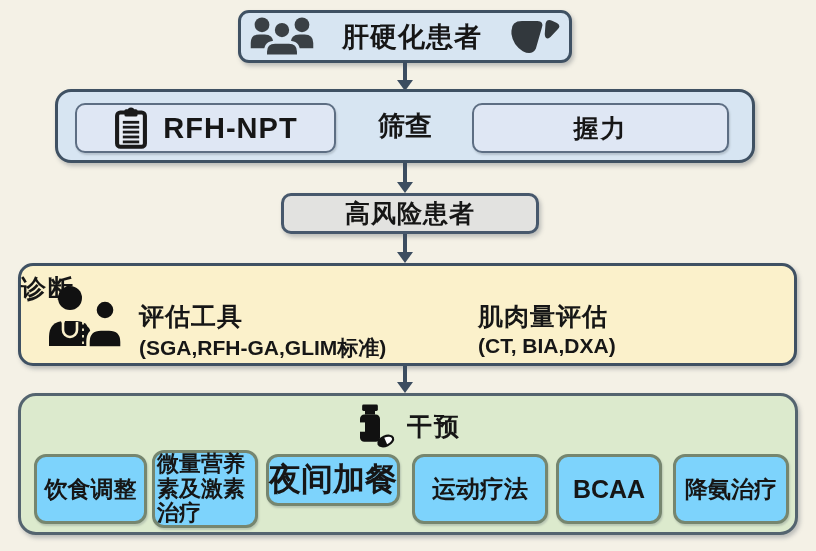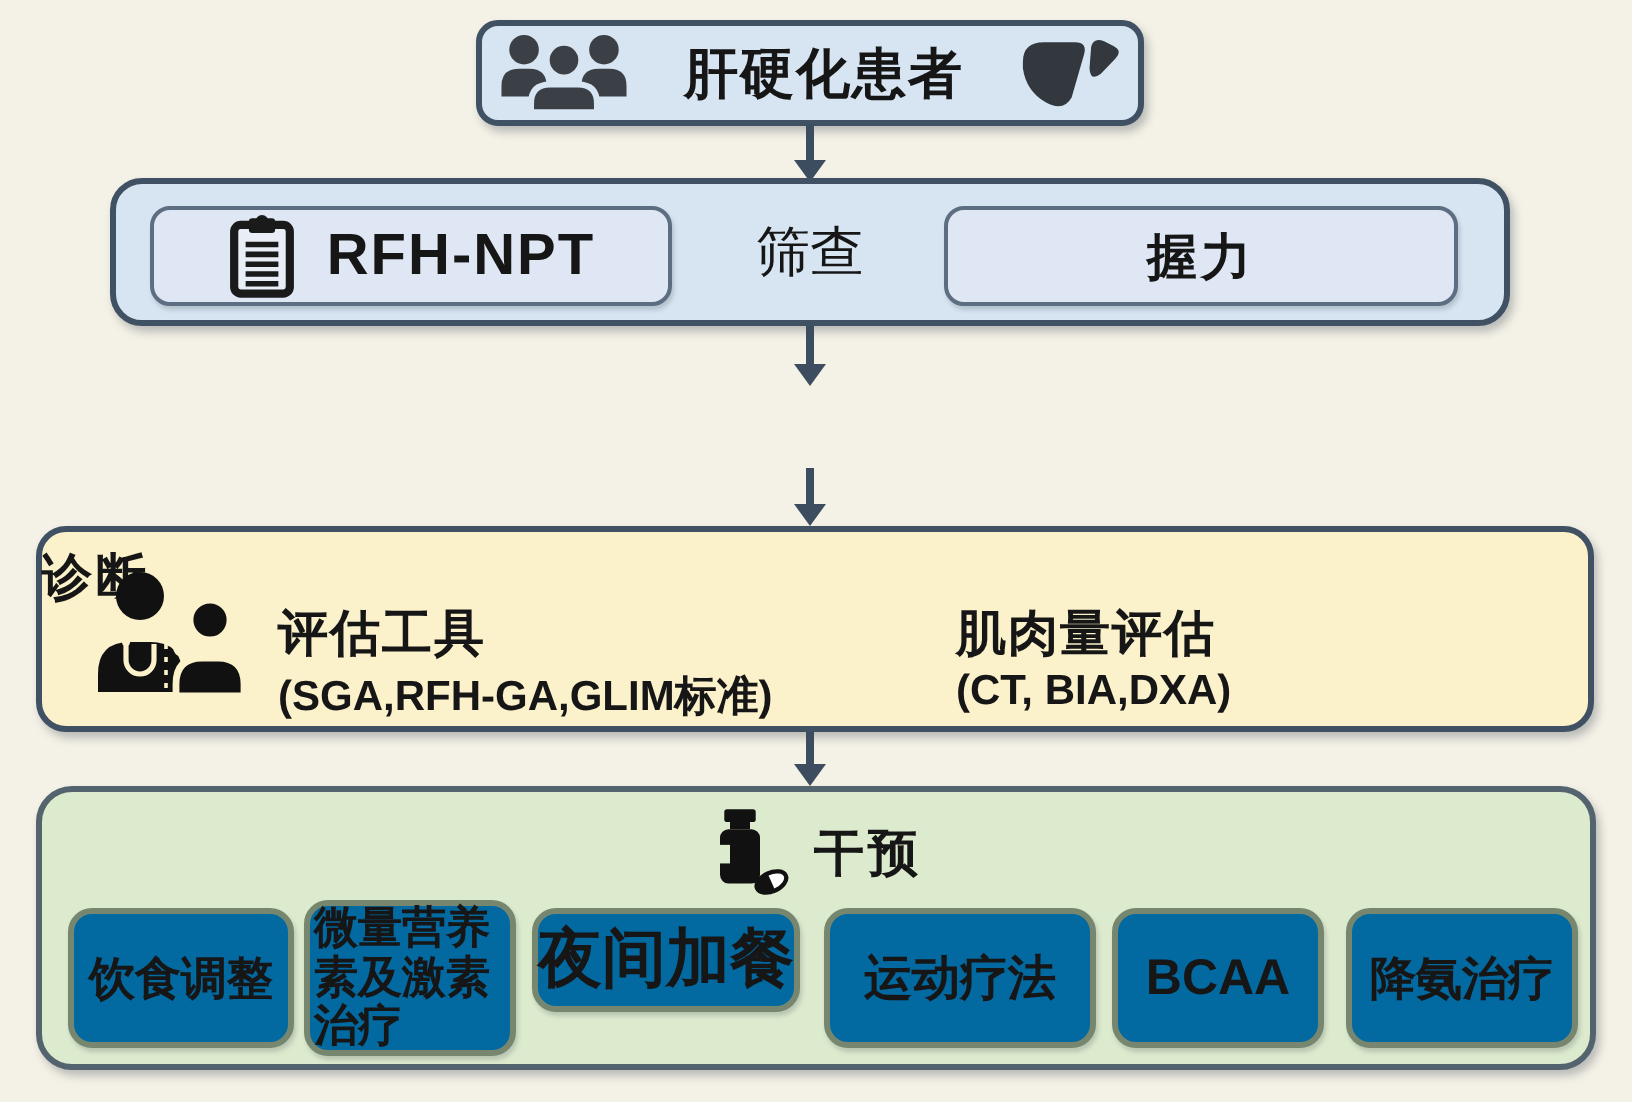--- a/index.html
+++ b/index.html
@@ -28,21 +28,21 @@
     background:#dfe7f4;
     border:2.5px solid #5d6e83;
     border-radius:10px;
     box-shadow:1px 2px 2px rgba(80,90,100,0.25);
   }
   .gray  { background:#e2e2e0; border-color:#47586c; }
   .yellow{ background:#fbf1cb; }
   .green { background:#dceacd; border-color:#54646f; border-radius:18px; }
   .inner-green {
     position:absolute;
-    background:#0369a1;
+    background:#7dd3fc;
     border:3px solid #76866f;
     border-radius:12px;
     display:flex;
     align-items:center;
     justify-content:center;
     text-align:center;
     font-weight:bold;
     box-shadow:1px 2px 2px rgba(80,90,100,0.25);
   }
 
@@ -59,21 +59,21 @@
     width:0; height:0;
     border-left:8px solid transparent;
     border-right:8px solid transparent;
     border-top:11px solid #3c4d60;
   }
 
   
   .patient-label { font-size:27px; font-weight:bold; letter-spacing:1px; }
 
   
-  .screen-label { position:absolute; font-size:27px; font-weight:normal; }
+  .screen-label { position:absolute; font-size:27px; font-weight:bold; }
   .rfh-label { font-size:29px; font-weight:bold; letter-spacing:1px; }
   .grip-label { font-size:25px; font-weight:bold; letter-spacing:2px; }
 
   .hr-label { font-size:25px; font-weight:bold; letter-spacing:1px; }
 
   
   .diag-title { position:absolute; top:6px; left:0; right:0; text-align:left; font-size:25px; font-weight:bold; letter-spacing:2px; }
   .diag-col { position:absolute; }
   .diag-col .h { font-size:25px; font-weight:bold; letter-spacing:1px; }
   .diag-col .d { font-size:21px; font-weight:bold; margin-top:1px; }
@@ -146,20 +146,23 @@
     <div class="node inner-blue" style="left:414px; top:11px; width:257px; height:50px;">
       <span class="grip-label">握力</span>
     </div>
   </div>
 
   <div class="arrow" style="left:397px; top:163px; height:30px;">
     <div class="shaft"></div>
       <div class="head"></div>
   </div>
 
+  <div class="node gray" style="left:281px; top:193px; width:258px; height:41px; border-radius:10px;">
+    <span class="hr-label">高风险患者</span>
+  </div>
 
   <div class="arrow" style="left:397px; top:234px; height:29px;">
     <div class="shaft"></div>
       <div class="head"></div>
   </div>
 
   <div class="node yellow" style="left:18px; top:263px; width:779px; height:103px; border-radius:15px;">
 
     <div class="diag-title">诊断</div>
 

